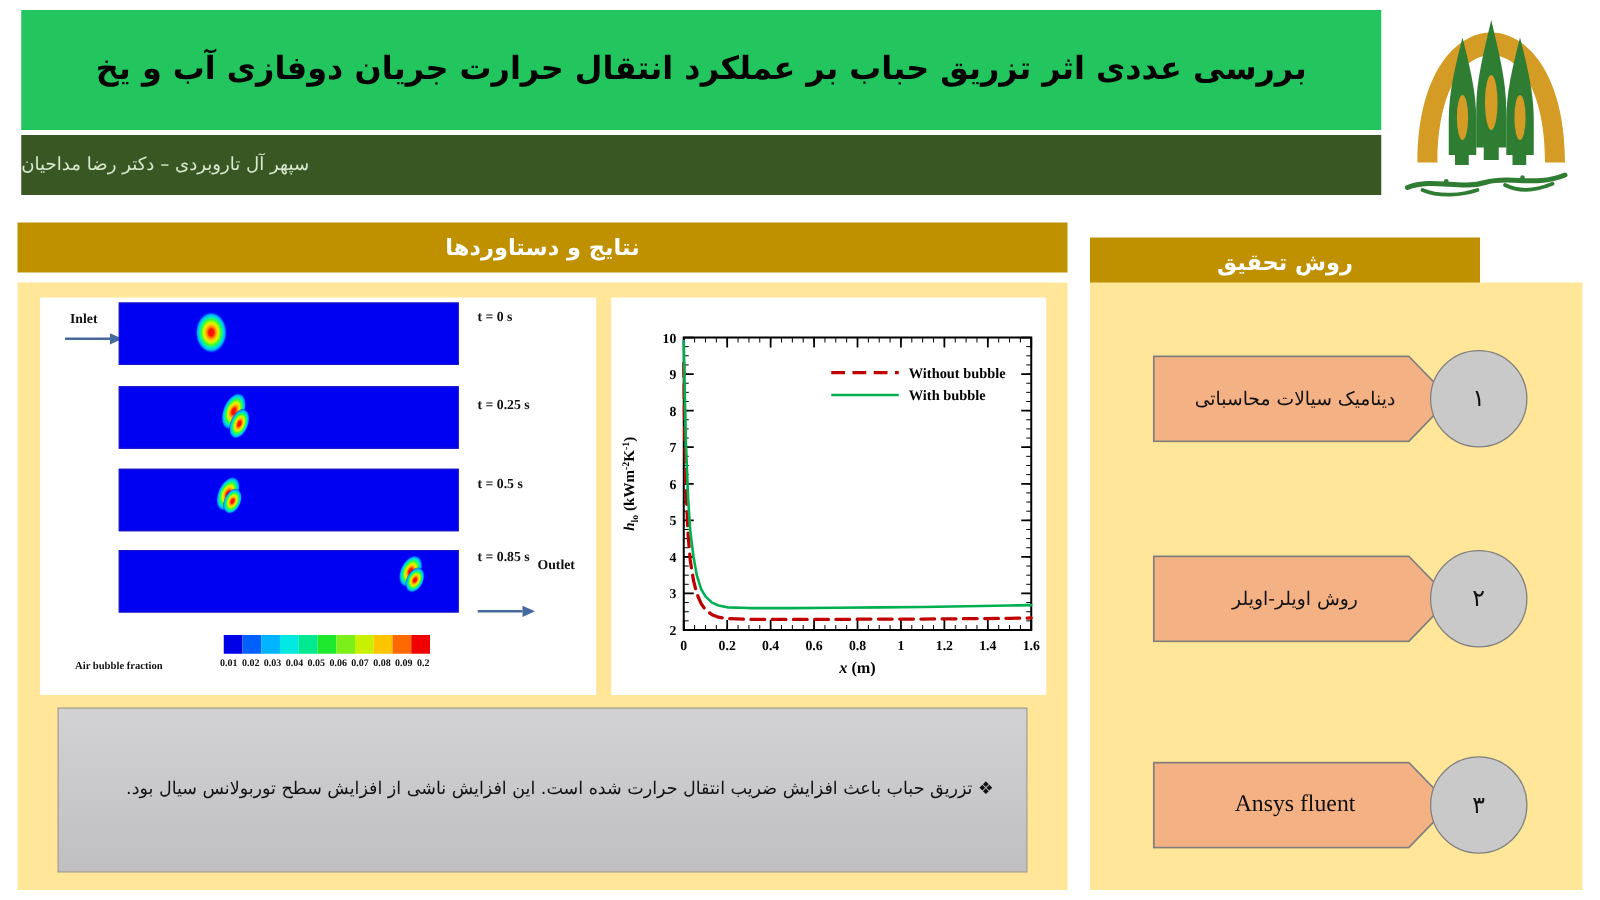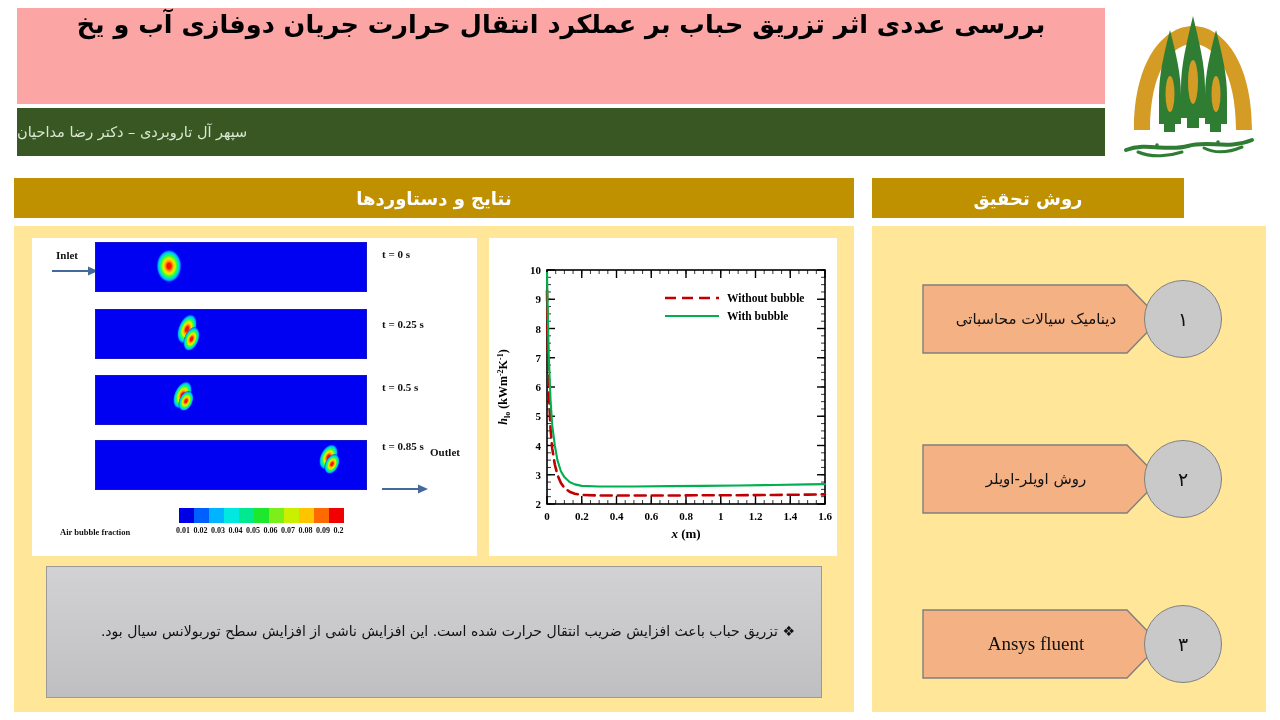--- a/index.html
+++ b/index.html
@@ -7,22 +7,22 @@
     width: 1280px; height: 720px;
     background: #ffffff;
     font-family: "DejaVu Sans", "Liberation Sans", sans-serif;
     overflow: hidden;
   }
   #poster { position: relative; width: 1280px; height: 720px; background: #fff; }
 
   
   .title-bar {
     position: absolute; left: 17px; top: 8px; width: 1088px; height: 96px;
-    background: #fca5a5;
-    display: flex; justify-content: center;
+    background: #22c55e;
+    display: flex; align-items: center; justify-content: center;
   }
   .title-text {
     direction: rtl; unicode-bidi: bidi-override;
     font-family: "DejaVu Sans", sans-serif;
     font-weight: bold; font-size: 25.5px; color: #000;
     text-align: center; line-height: 1.3; padding: 0 14px;
     letter-spacing: -0.2px;
   }
   .author-bar {
     position: absolute; left: 17px; top: 108px; width: 1088px; height: 48px;
@@ -41,21 +41,21 @@
   
   .sec-head {
     position: absolute; height: 40px; background: #BF9000;
     display: flex; align-items: center; justify-content: center;
   }
   .sec-head-text {
     direction: rtl; font-family: "DejaVu Sans", sans-serif;
     font-weight: bold; font-size: 18px; color: #ffffff; letter-spacing: -0.2px;
   }
   #head-results { left: 14px; top: 178px; width: 840px; }
-  #head-method  { left: 872px; top: 178px; width: 312px; }
+  #head-method  { left: 872px; top: 190px; width: 312px; }
 
   
   .panel { position: absolute; background: #FFE699; }
   #panel-results { left: 14px; top: 226px; width: 840px; height: 486px; }
   #panel-method  { left: 872px; top: 226px; width: 394px; height: 486px; }
 
   
   .fig-card {
     position: absolute; background: #ffffff;
   }

